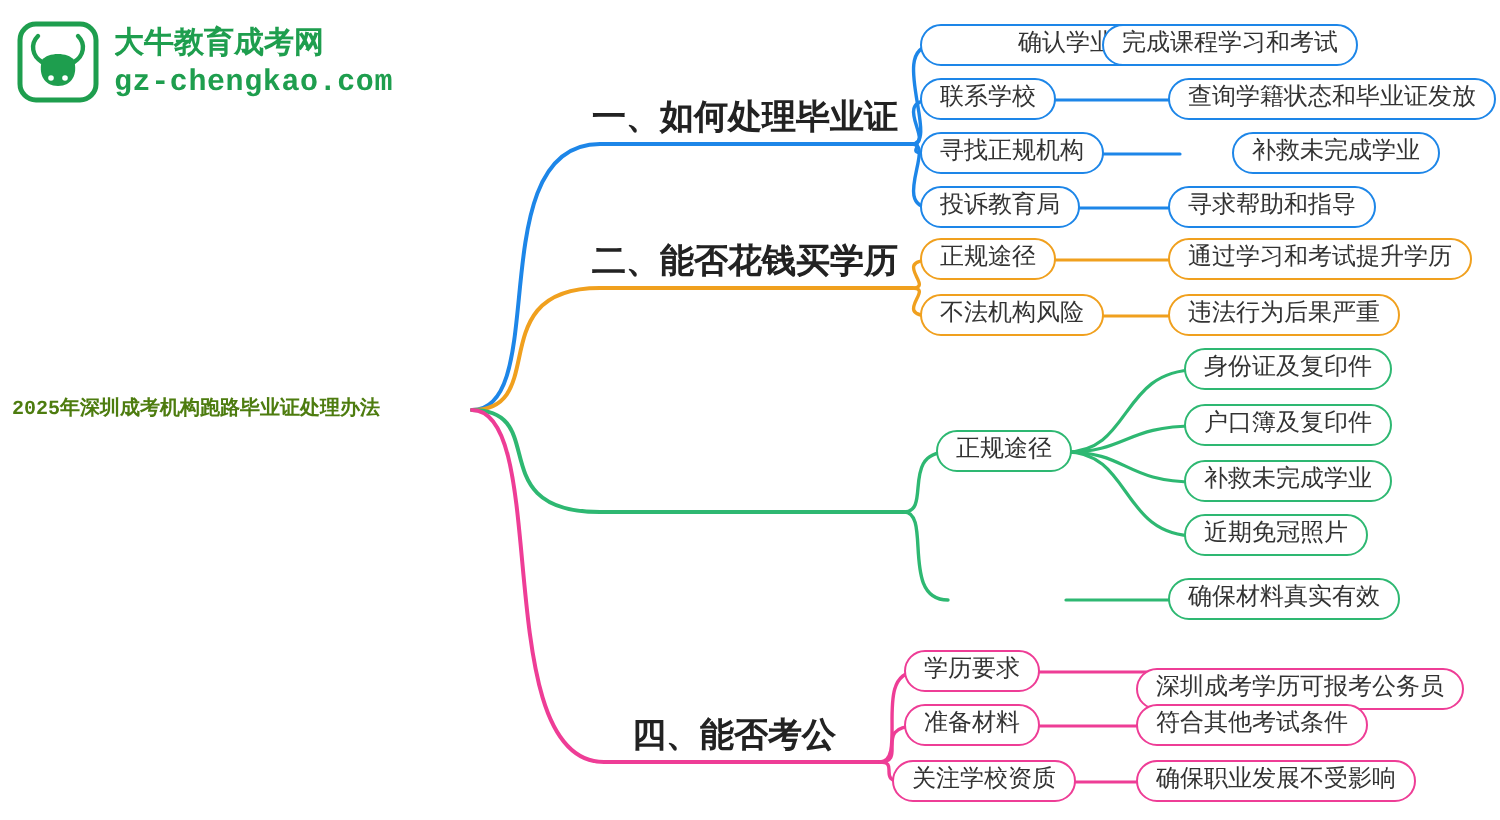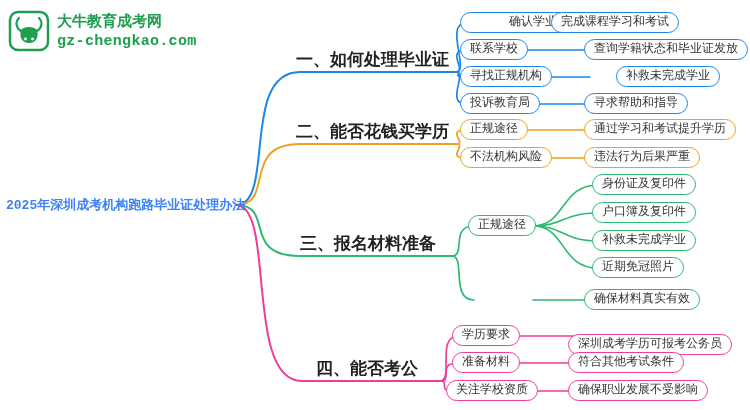--- a/index.html
+++ b/index.html
@@ -2,21 +2,21 @@
 <html><head>
 <meta charset="utf-8">
 <style>
   html,body{margin:0;padding:0;background:#fff;}
   .stage{
     position:relative;width:750px;height:410px;background:#fff;overflow:hidden;
     font-family:Liberation Mono, monospace;color:#222;
   }
   svg.connectors{position:absolute;left:0;top:0;}
   .root-label{
-    position:absolute;font-size:13px;font-weight:700;color:#3b82f6;
+    position:absolute;font-size:10px;font-weight:700;color:#4d7c0f;
     white-space:nowrap;line-height:16px;
   }
   .branch-label{
     position:absolute;font-size:17px;font-weight:600;color:#222;
     white-space:nowrap;line-height:18px;
   }
   .pill{
     position:absolute;display:inline-flex;align-items:center;
     height:19px;padding:0 9px;border:1.5px solid #999;border-radius:11px;
     background:#fff;font-size:12px;line-height:19px;color:#333;white-space:nowrap;
@@ -91,21 +91,20 @@
     <div class="logo-text">
       <div class="logo-title">大牛教育成考网</div>
       <div class="logo-url">gz-chengkao.com</div>
     </div>
   </div>
 
   <div class="root-label" style="left:6px;top:198px;">2025年深圳成考机构跑路毕业证处理办法</div>
 
   <div class="branch-label" style="left:296px;top:52px;">一、如何处理毕业证</div>
   <div class="branch-label" style="left:296px;top:124px;">二、能否花钱买学历</div>
-  <div class="branch-label" style="left:300px;top:236px;">三、报名材料准备</div>
   <div class="branch-label" style="left:316px;top:361px;">四、能否考公</div>
 
   <div class="pill c1" style="left:460px;top:12px;padding-left:48px;">确认学业要求</div>
   <div class="pill c1" style="left:551px;top:12px;">完成课程学习和考试</div>
   <div class="pill c1" style="left:460px;top:39px;">联系学校</div>
   <div class="pill c1" style="left:584px;top:39px;">查询学籍状态和毕业证发放</div>
   <div class="pill c1" style="left:460px;top:66px;">寻找正规机构</div>
   <div class="pill c1" style="left:616px;top:66px;">补救未完成学业</div>
   <div class="pill c1" style="left:460px;top:93px;">投诉教育局</div>
   <div class="pill c1" style="left:584px;top:93px;">寻求帮助和指导</div>

